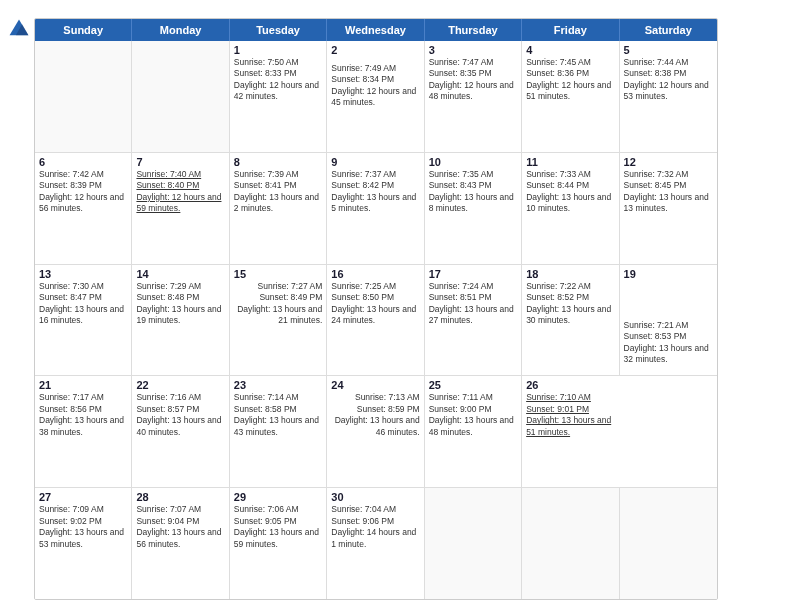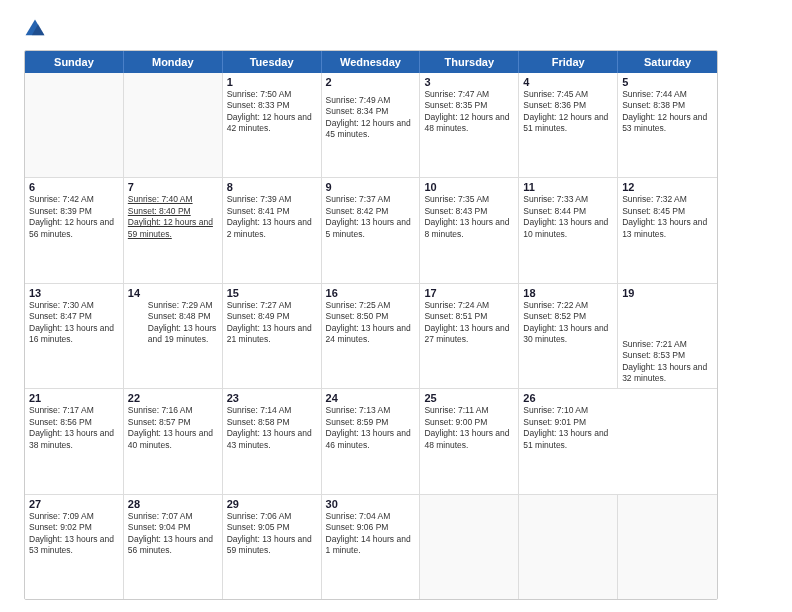--- a/index.html
+++ b/index.html
@@ -6,23 +6,23 @@
     body {
       font-family: Arial, sans-serif;
       background: #fff;
       width: 792px;
       height: 612px;
       overflow: hidden;
     }
     .page {
       width: 736px;
       height: 612px;
-      padding: 18px 18px 12px 24px;
-      display: flex;
-      flex-direction: column;
+      padding: 18px 18px 12px 8px;
+      display: flex;
+      flex-direction: row;
     }
     .header {
       display: flex;
       justify-content: space-between;
       align-items: flex-start;
       margin-bottom: 10px;
     }
     .logo {
       display: flex;
       align-items: center;
@@ -223,27 +223,27 @@
         </div>
         <div class="cal-row">
           <div class="cal-cell">
             <span class="day-num">13</span>
             <div class="cell-text" style="white-space: pre-line;">Sunrise: 7:30 AM
 Sunset: 8:47 PM
 Daylight: 13 hours and 16 minutes.</div>
           </div>
           <div class="cal-cell">
             <span class="day-num">14</span>
-            <div class="cell-text" style="white-space: pre-line; margin-left: 20px;">Sunrise: 7:29 AM
+            <div class="cell-text" style="white-space: pre-line;">Sunrise: 7:29 AM
 Sunset: 8:48 PM
 Daylight: 13 hours and 19 minutes.</div>
           </div>
           <div class="cal-cell">
             <span class="day-num">15</span>
-            <div class="cell-text" style="white-space: pre-line;">Sunrise: 7:27 AM
+            <div class="cell-text" style="white-space: pre-line; text-align: right;">Sunrise: 7:27 AM
 Sunset: 8:49 PM
 Daylight: 13 hours and 21 minutes.</div>
           </div>
           <div class="cal-cell">
             <span class="day-num">16</span>
             <div class="cell-text" style="white-space: pre-line;">Sunrise: 7:25 AM
 Sunset: 8:50 PM
 Daylight: 13 hours and 24 minutes.</div>
           </div>
           <div class="cal-cell">
@@ -279,33 +279,33 @@
 Daylight: 13 hours and 40 minutes.</div>
           </div>
           <div class="cal-cell">
             <span class="day-num">23</span>
             <div class="cell-text" style="white-space: pre-line;">Sunrise: 7:14 AM
 Sunset: 8:58 PM
 Daylight: 13 hours and 43 minutes.</div>
           </div>
           <div class="cal-cell">
             <span class="day-num">24</span>
-            <div class="cell-text" style="white-space: pre-line;">Sunrise: 7:13 AM
+            <div class="cell-text" style="white-space: pre-line; text-align: right;">Sunrise: 7:13 AM
 Sunset: 8:59 PM
 Daylight: 13 hours and 46 minutes.</div>
           </div>
           <div class="cal-cell">
             <span class="day-num">25</span>
             <div class="cell-text" style="white-space: pre-line;">Sunrise: 7:11 AM
 Sunset: 9:00 PM
 Daylight: 13 hours and 48 minutes.</div>
           </div>
           <div class="cal-cell">
             <span class="day-num">26</span>
-            <div class="cell-text" style="white-space: pre-line;">Sunrise: 7:10 AM
+            <div class="cell-text" style="white-space: pre-line; text-decoration: underline;">Sunrise: 7:10 AM
 Sunset: 9:01 PM
 Daylight: 13 hours and 51 minutes.</div>
           </div>
         </div>
         <div class="cal-row">
           <div class="cal-cell">
             <span class="day-num">27</span>
             <div class="cell-text" style="white-space: pre-line;">Sunrise: 7:09 AM
 Sunset: 9:02 PM
 Daylight: 13 hours and 53 minutes.</div>

